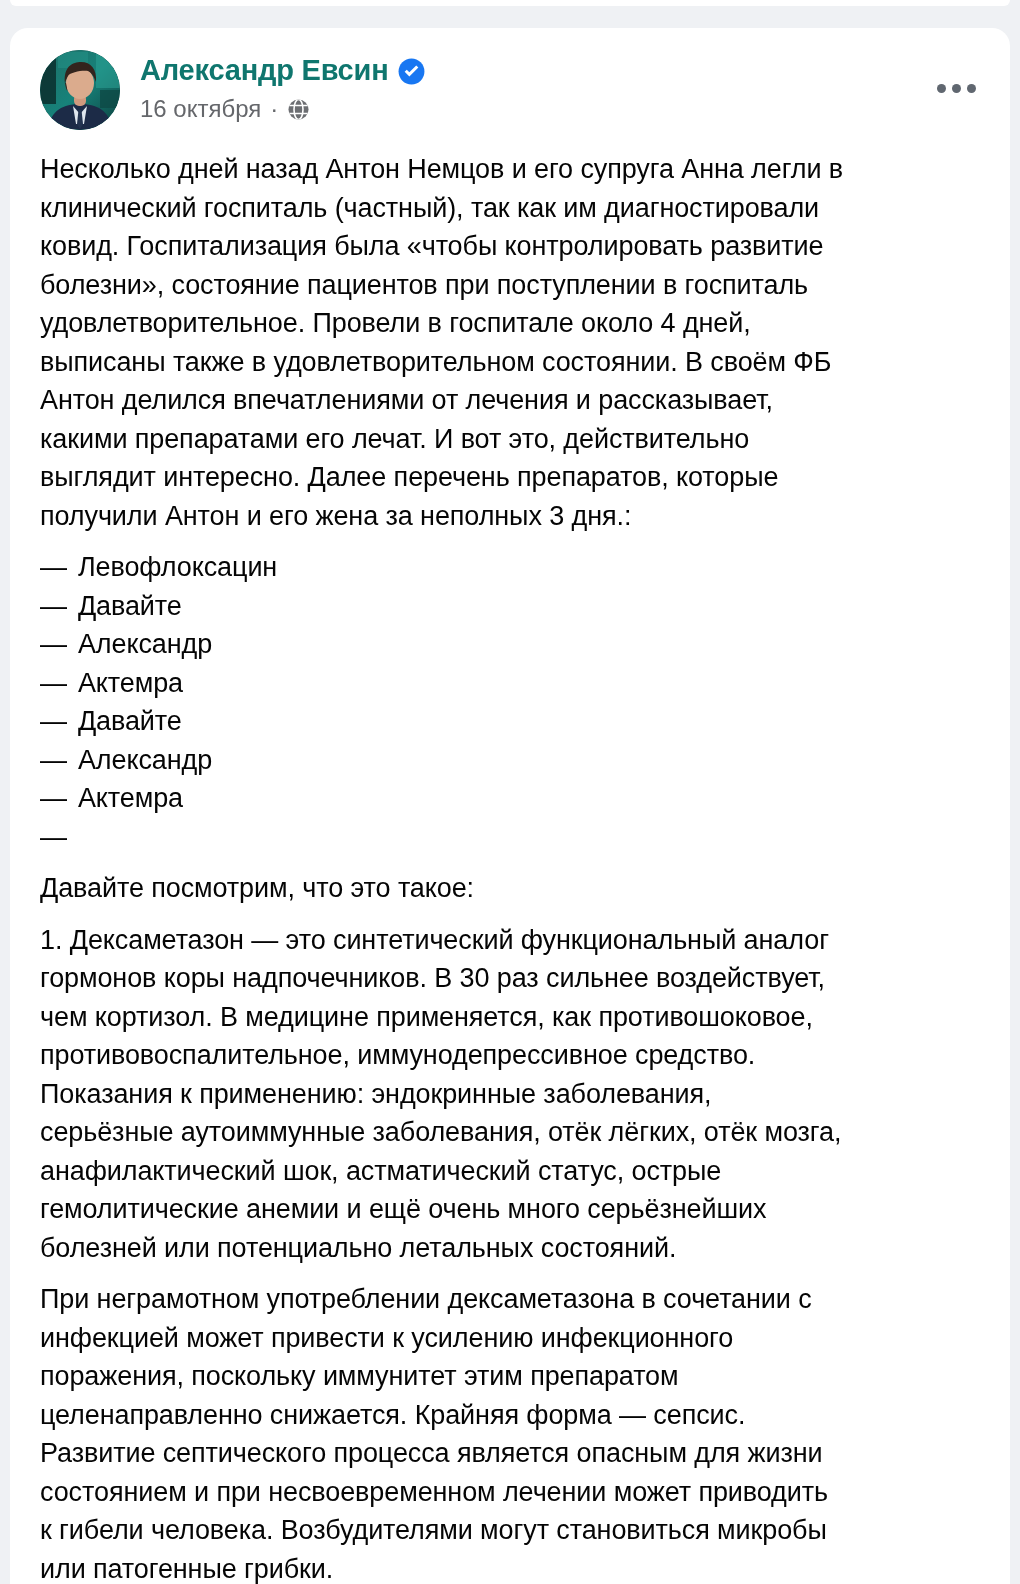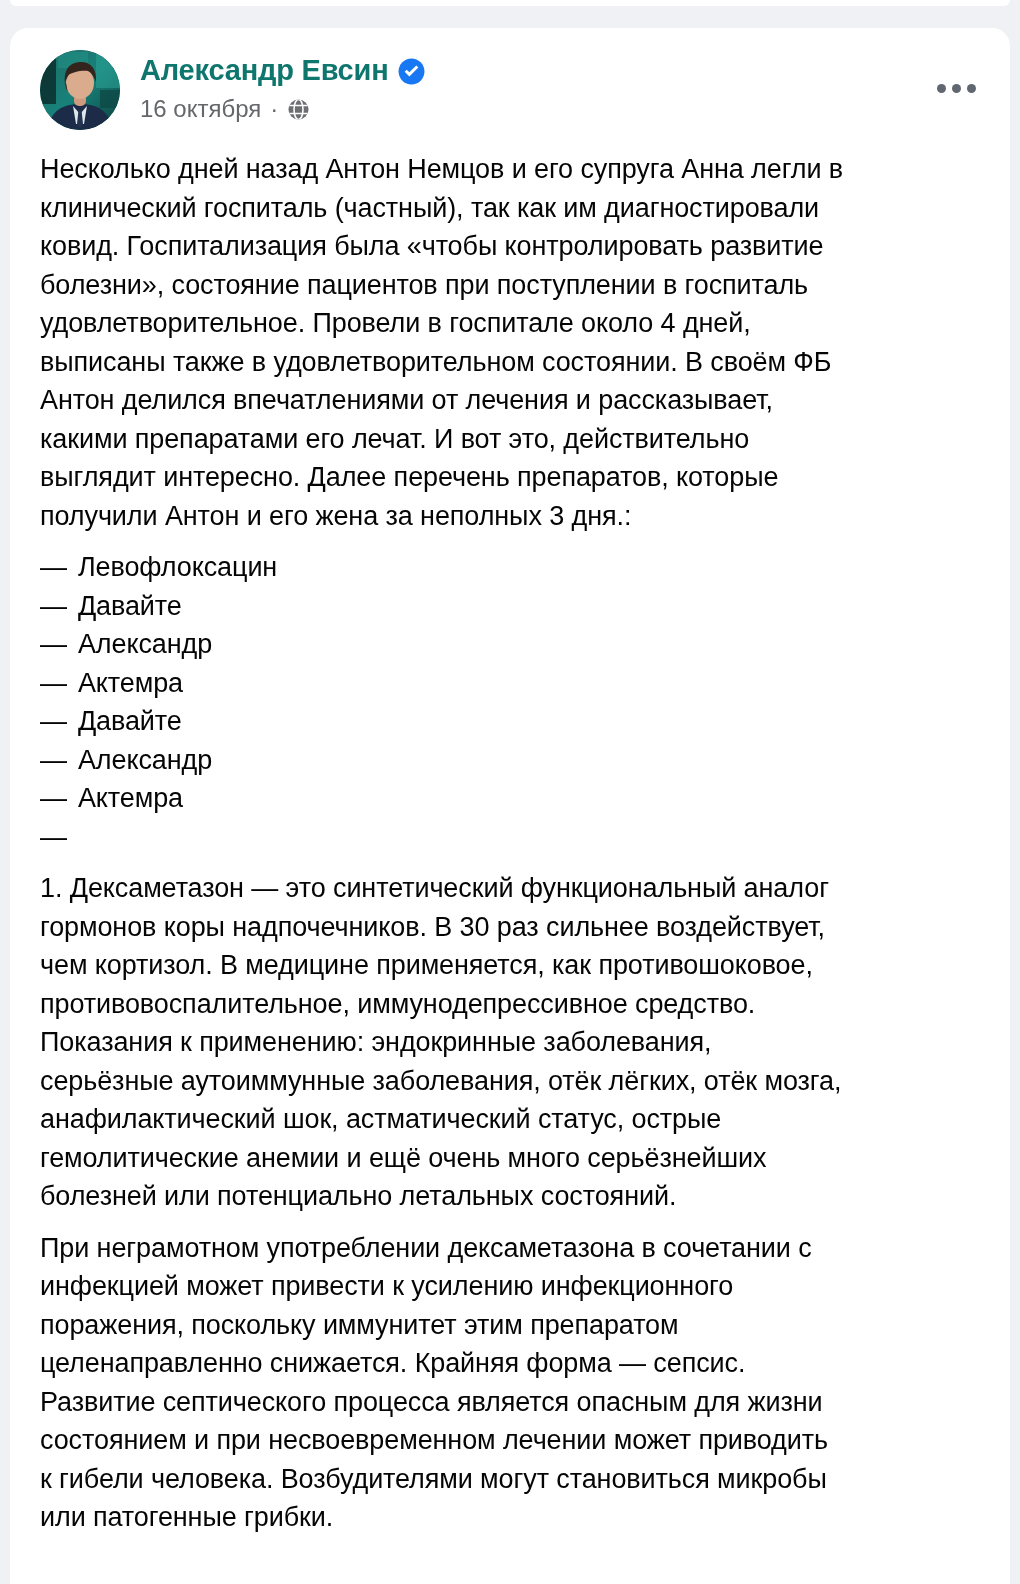--- a/index.html
+++ b/index.html
@@ -179,20 +179,21 @@
         </div>
           <div class="drug-line" style="">
           <span class="marker">—</span>
           <span>Актемра</span>
         </div>
           <div class="drug-line" style="">
           <span class="marker">—</span>
         </div>
         </div>
 
+      <div class="para">Давайте посмотрим, что это такое:</div>
       <div class="para">1. Дексаметазон — это синтетический функциональный аналог
 гормонов коры надпочечников. В 30 раз сильнее воздействует,
 чем кортизол. В медицине применяется, как противошоковое,
 противовоспалительное, иммунодепрессивное средство.
 Показания к применению: эндокринные заболевания,
 серьёзные аутоиммунные заболевания, отёк лёгких, отёк мозга,
 анафилактический шок, астматический статус, острые
 гемолитические анемии и ещё очень много серьёзнейших
 болезней или потенциально летальных состояний.</div>
       <div class="para">При неграмотном употреблении дексаметазона в сочетании с

